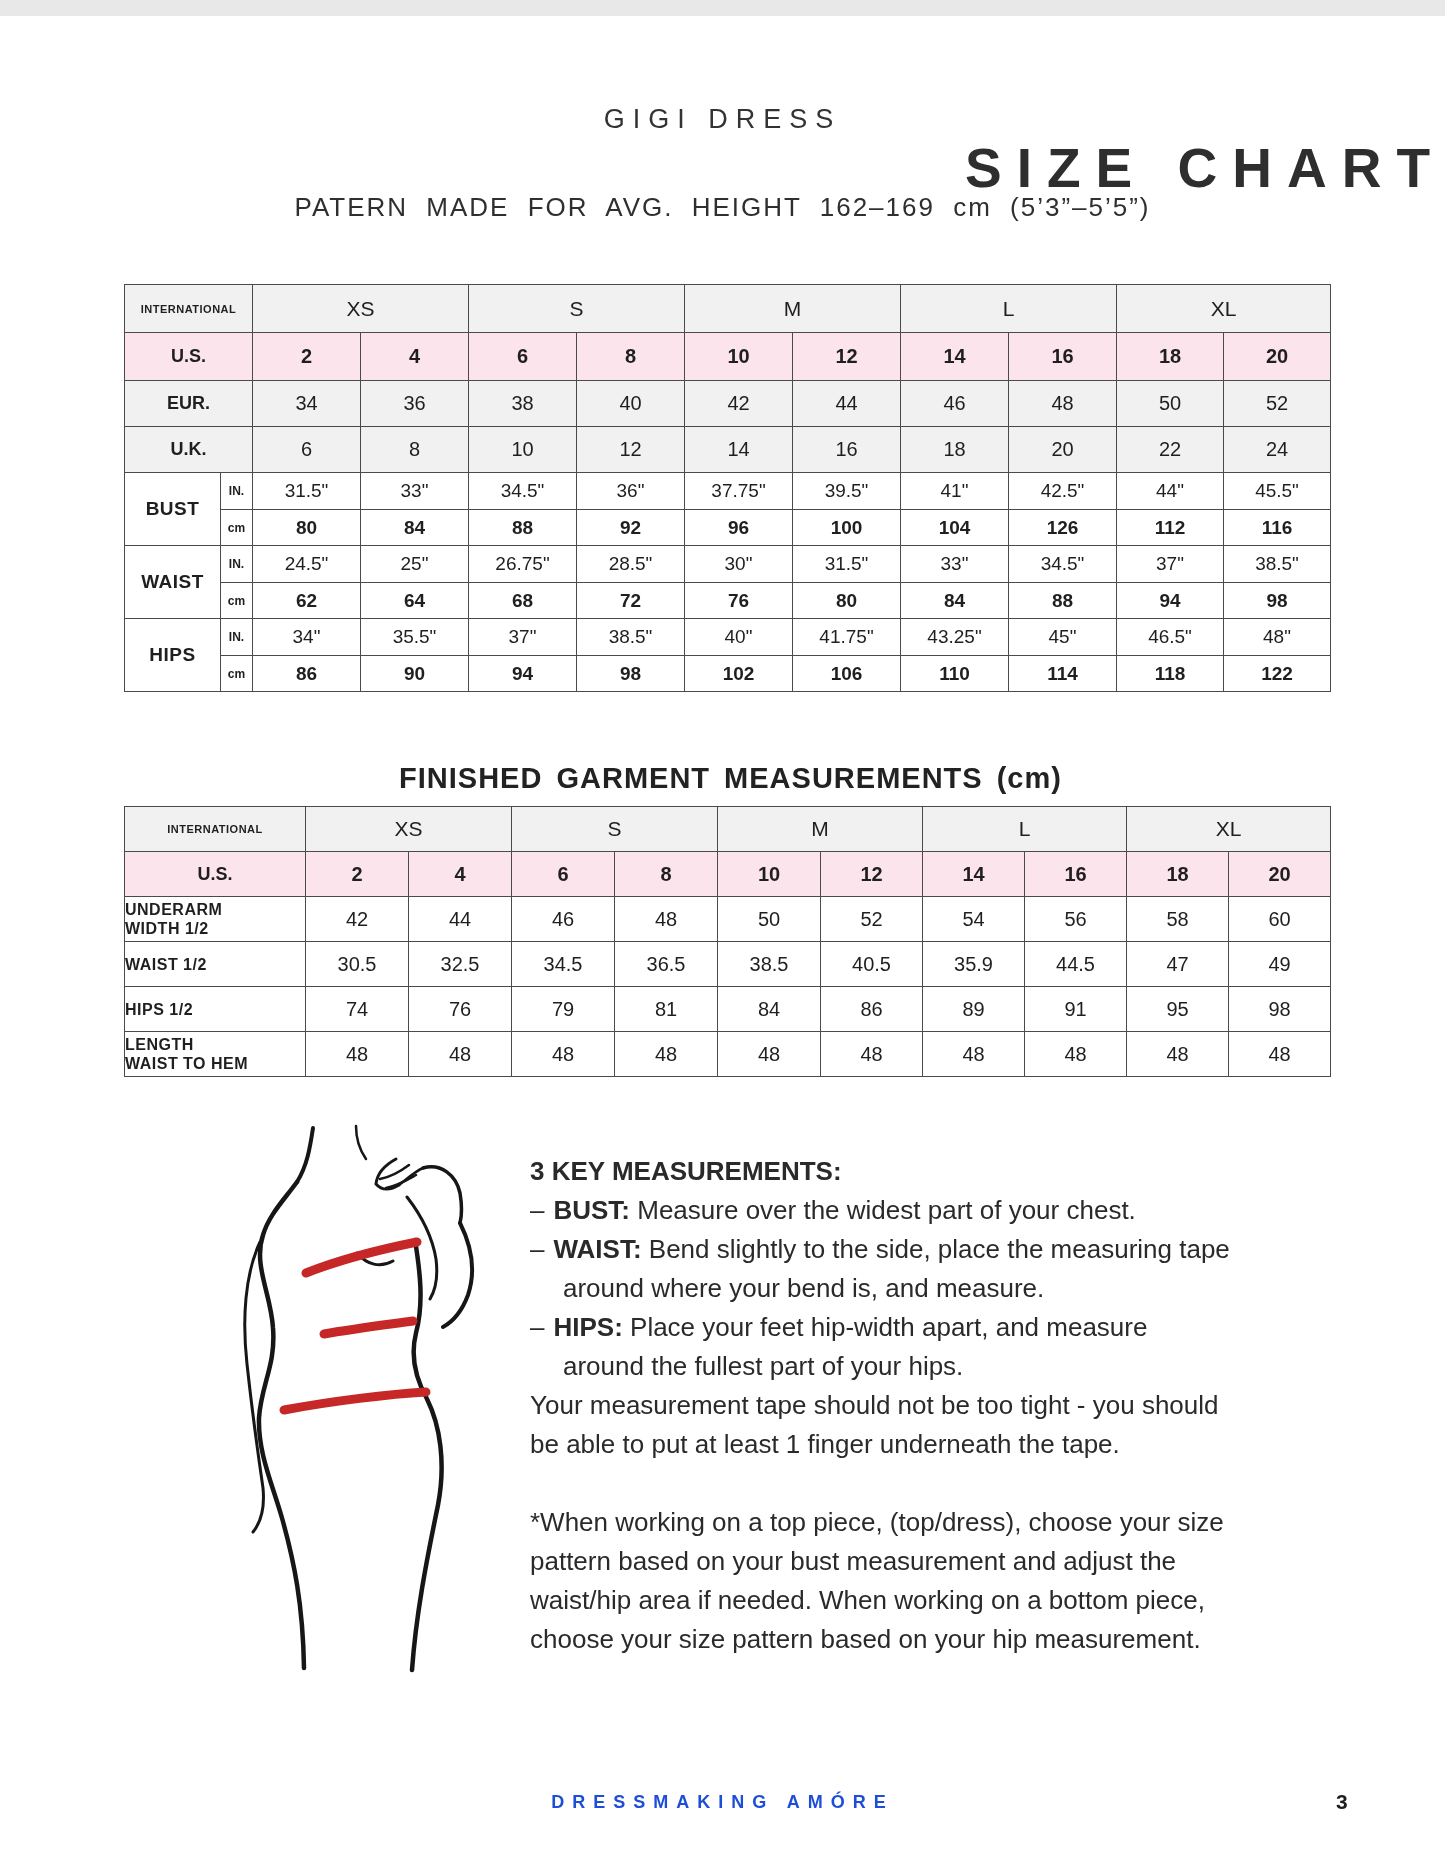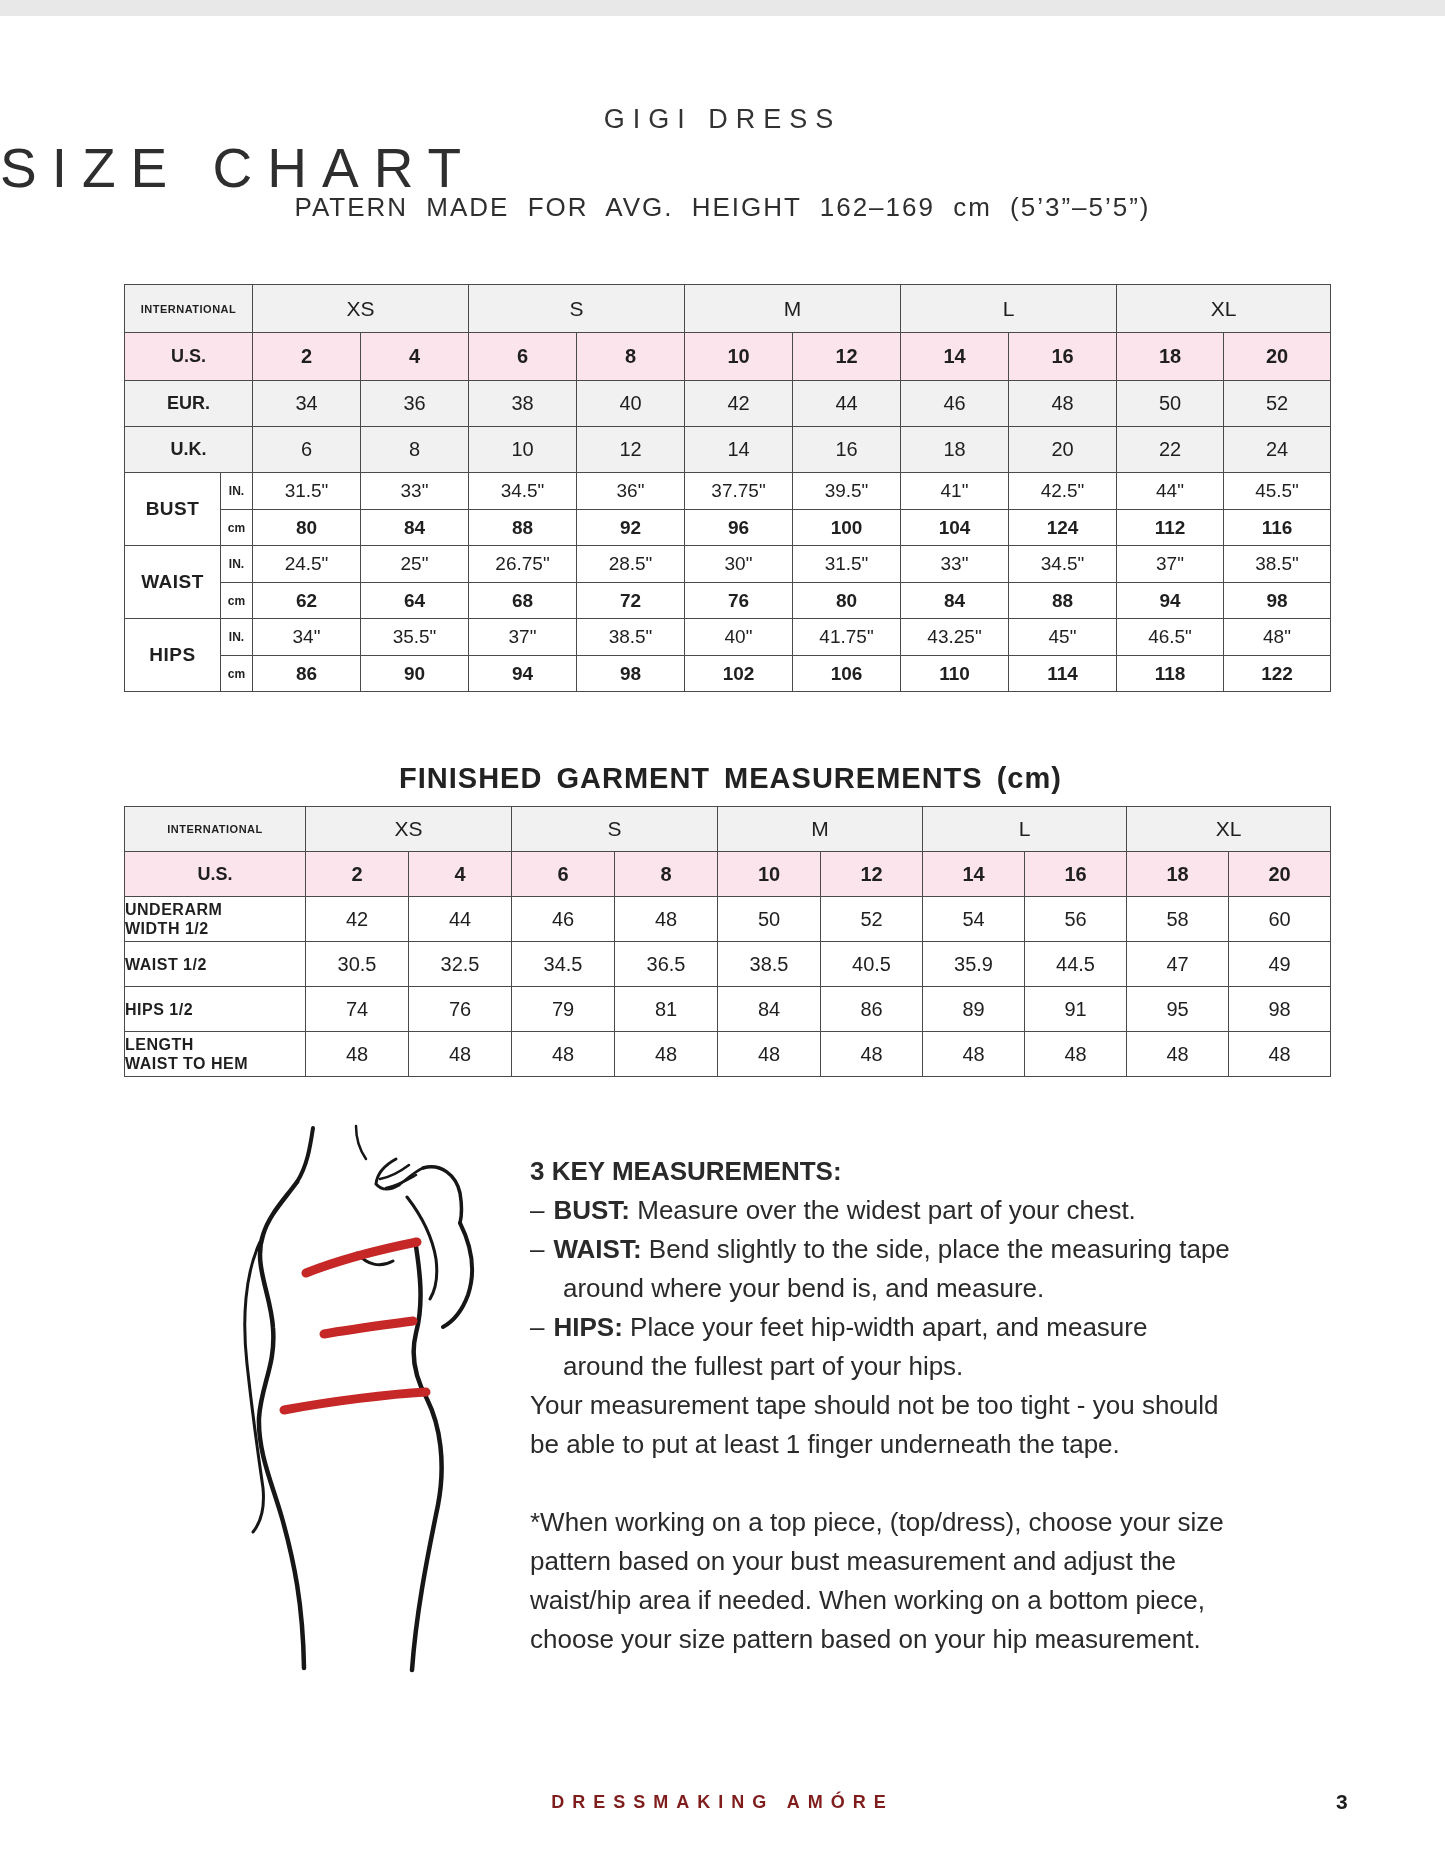--- a/index.html
+++ b/index.html
@@ -6,21 +6,21 @@
   html,body { background:#e8e8e8; }
   .page {
     position:relative; width:1445px; height:1870px; margin:16px auto;
     background:#ffffff; overflow:hidden;
     font-family:"Liberation Sans", sans-serif; color:#2c2c2c;
   }
   
   .pretitle { position:absolute; top:88px; left:0; width:100%;
     text-align:center; font-size:27px; letter-spacing:8px; color:#333; }
   .title { position:absolute; top:120px; left:0; width:100%;
-    text-align:left; font-size:55px; font-weight:normal; letter-spacing:15px; color:#2e2e2e; }
+    text-align:right; font-size:55px; font-weight:bold; letter-spacing:15px; color:#2e2e2e; }
   .subtitle { position:absolute; top:176px; left:0; width:100%;
     text-align:center; font-size:26px; letter-spacing:2px; word-spacing:9px; color:#2f2f2f; }
   
   .t1wrap { position:absolute; top:268px; left:124px; }
   .t2title { position:absolute; top:746px; left:0; width:100%;
     text-align:center; font-size:29px; font-weight:bold; letter-spacing:1px; word-spacing:5px; color:#222;padding-left:16px; }
   .t2wrap { position:absolute; top:790px; left:124px; }
   table { border-collapse:collapse; table-layout:fixed; background:#fff; }
   td { border:1px solid var(--border_gray,#4a4a4a); text-align:center; vertical-align:middle;
        font-size:20px; color:#1f1f1f; overflow:hidden; }
@@ -42,21 +42,21 @@
   
   .notes { position:absolute; top:1136px; left:530px; width:700px;
     font-size:26px; line-height:39px; color:#2a2a2a; }
   .notes .heading { font-weight:bold; }
   .notes .item { padding-left:33px; text-indent:-33px; }
   .notes .dash { margin-right:9px; }
   .notes .term { font-weight:bold; }
   .notes .note2 { margin-top:39px; }
   
   .footer-brand { position:absolute; top:1776px; left:0; width:100%;
-    text-align:center; font-size:18px; font-weight:bold; letter-spacing:8px; color:#7f1d1d; }
+    text-align:center; font-size:18px; font-weight:bold; letter-spacing:8px; color:#1d4ed8; }
   .footer-page { position:absolute; top:1774px; left:1336px;
     font-size:21px; font-weight:bold; color:#1d1d1d; }
 </style>
 </head>
 <body>
 
 <div class="page">
 
   <div class="pretitle">GIGI DRESS</div>
   <div class="title">SIZE CHART</div>
@@ -142,21 +142,21 @@
       </tr>
       <tr style="height:36px">
         <td class="unit">cm</td>
         <td class="vcm">80</td>
         <td class="vcm">84</td>
         <td class="vcm">88</td>
         <td class="vcm">92</td>
         <td class="vcm">96</td>
         <td class="vcm">100</td>
         <td class="vcm">104</td>
-        <td class="vcm">124</td>
+        <td class="vcm">126</td>
         <td class="vcm">112</td>
         <td class="vcm">116</td>
       </tr>
       <tr style="height:37px">
         <td rowspan="2" class="mlbl">WAIST</td>
         <td class="unit">IN.</td>
         <td class="vin">24.5"</td>
         <td class="vin">25"</td>
         <td class="vin">26.75"</td>
         <td class="vin">28.5"</td>

